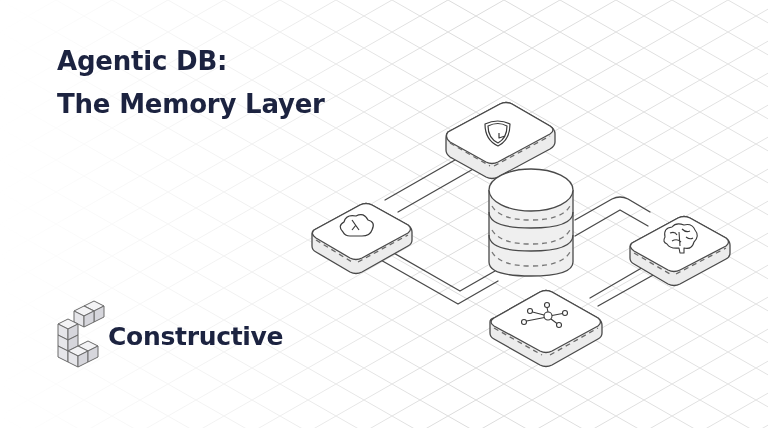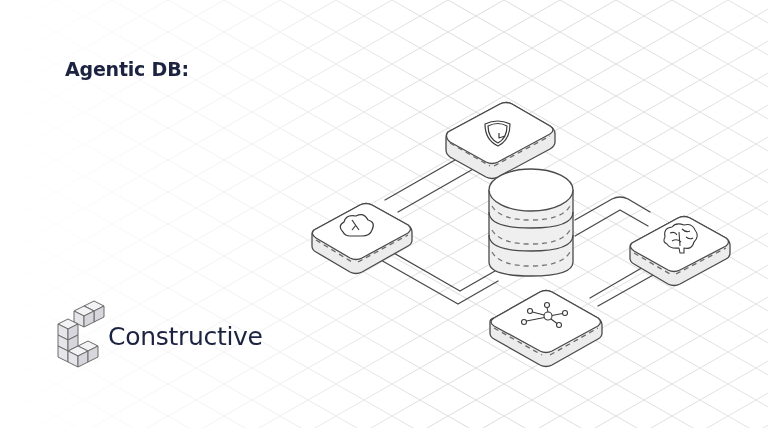--- a/index.html
+++ b/index.html
@@ -1,21 +1,21 @@
 <!DOCTYPE html>
 <html><head>
 <meta charset="utf-8">
 <style>
   html,body{margin:0;padding:0;}
   body{width:768px;height:428px;overflow:hidden;background:#ffffff;position:relative;font-family:"Liberation Sans","DejaVu Sans",sans-serif;}
   .bg{position:absolute;left:0;top:0;width:768px;height:428px;}
-  .headline{position:absolute;left:57px;top:40px;margin:8px;font-family:"DejaVu Sans","Liberation Sans",sans-serif;font-weight:bold;font-size:19px;line-height:43px;color:#1c2340;letter-spacing:-0.2px;}
+  .headline{position:absolute;left:57px;top:40px;margin:0;font-family:"DejaVu Sans","Liberation Sans",sans-serif;font-weight:bold;font-size:26px;line-height:43px;color:#1c2340;letter-spacing:-0.2px;}
   .headline span{display:block;}
   .brand{position:absolute;left:54px;top:300px;width:250px;height:70px;}
-  .brand-name{position:absolute;left:108px;top:322px;font-family:"DejaVu Sans","Liberation Sans",sans-serif;font-weight:normal;font-size:25px;color:#1c2340;letter-spacing:-0.3px;}
+  .brand-name{position:absolute;left:108px;top:322px;font-family:"DejaVu Sans","Liberation Sans",sans-serif;font-weight:bold;font-size:25px;color:#1c2340;letter-spacing:-0.3px;}
   .diagram{position:absolute;left:0;top:0;width:768px;height:428px;}
 </style>
 </head>
 <body>
 
 <svg class="bg" viewBox="0 0 768 428" xmlns="http://www.w3.org/2000/svg">
   <defs>
     <linearGradient id="fade" x1="0" y1="0" x2="1" y2="0">
       <stop offset="0" stop-color="#fff" stop-opacity="1"></stop>
       <stop offset="0.35" stop-color="#fff" stop-opacity="0.55"></stop>
@@ -25,20 +25,21 @@
     <pattern id="iso" width="56" height="32" patternUnits="userSpaceOnUse">
       <path d="M0 0 L56 32 M56 0 L0 32" stroke="#dcdcdc" stroke-width="1" fill="none"></path>
     </pattern>
   </defs>
   <rect width="768" height="428" fill="url(#iso)"></rect>
   <rect width="768" height="428" fill="url(#fade)"></rect>
 </svg>
 
 <h1 class="headline">
   <span>Agentic DB:</span>
+  <span>The Memory Layer</span>
 </h1>
 
 <svg class="brand" viewBox="0 0 250 70" xmlns="http://www.w3.org/2000/svg">
   <g stroke="#6a6a6a" stroke-width="1" fill="#e6e6ea">
 
     <path d="M30 6 L40 1 L50 6 L40 11 Z" fill="#f3f3f5"></path>
     <path d="M30 6 L40 11 L40 22 L30 17 Z"></path>
     <path d="M40 11 L50 6 L50 17 L40 22 Z" fill="#d6d6dc"></path>
     <path d="M20 11 L30 6 L40 11 L30 16 Z" fill="#f3f3f5"></path>
     <path d="M20 11 L30 16 L30 27 L20 22 Z"></path>

